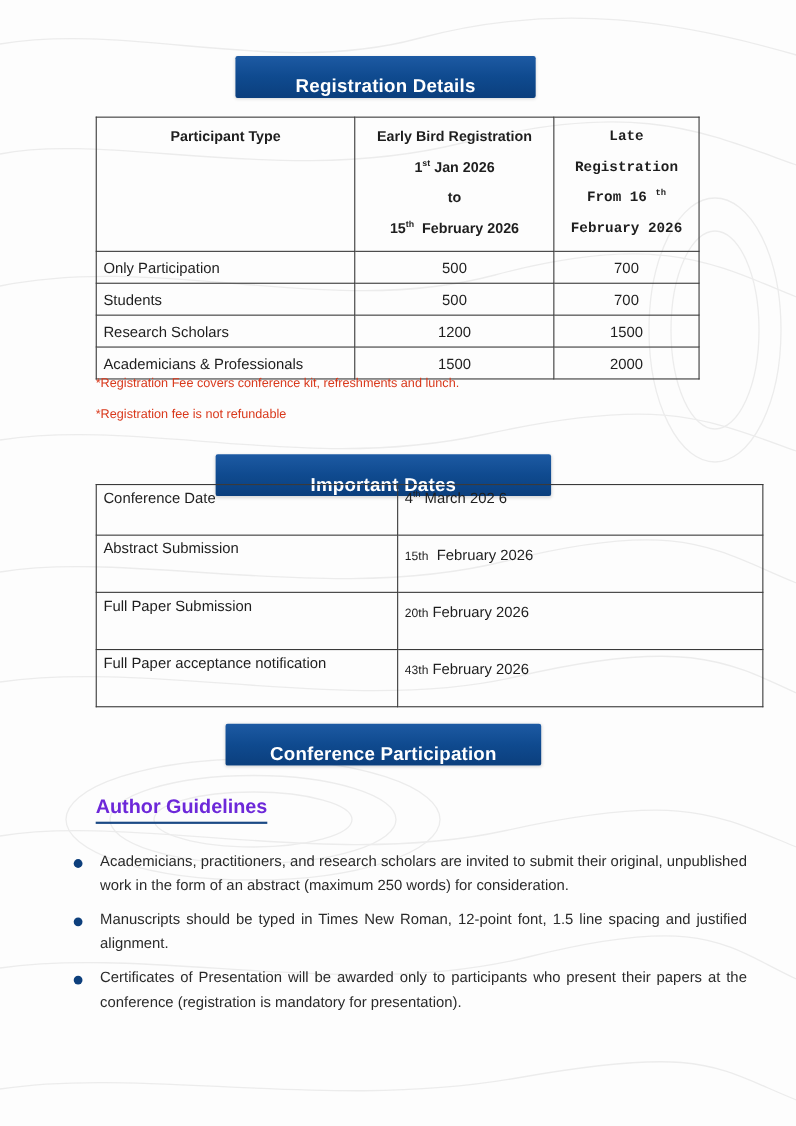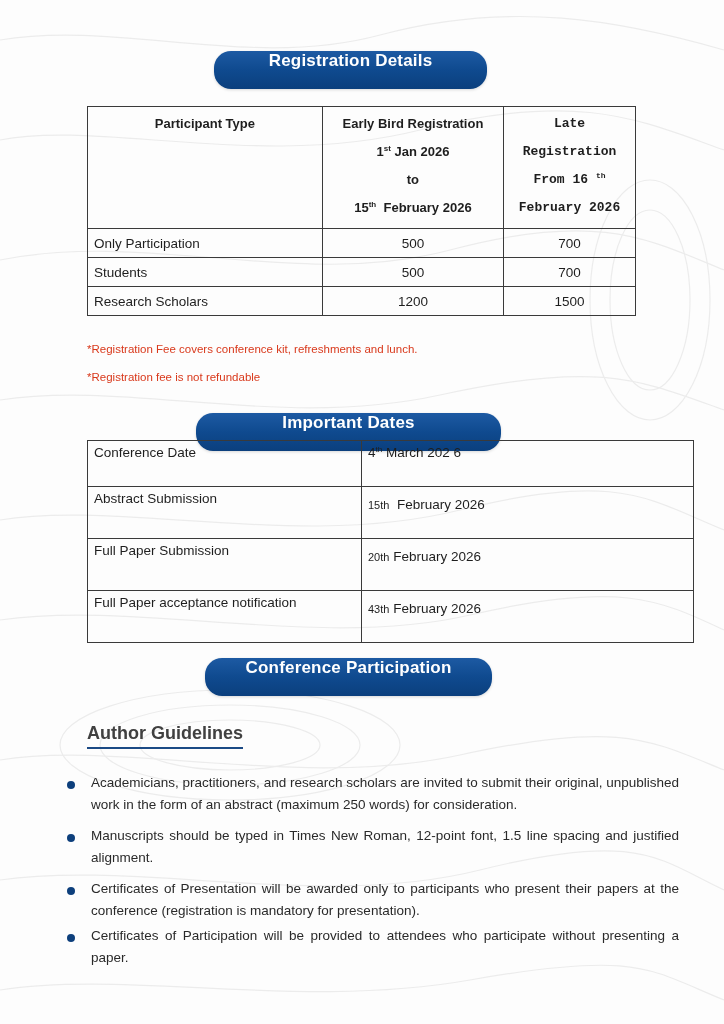--- a/index.html
+++ b/index.html
@@ -15,23 +15,23 @@
   }
   .page { position: relative; z-index: 1; width: 724px; height: 1024px; }
 
   .banner {
     position: absolute;
     background: linear-gradient(180deg, #1d5aa3 0%, #0f4a8f 50%, #0b3f7d 100%);
     color: #ffffff;
     font-weight: bold;
     font-size: 17px;
     text-align: center;
-    border-radius: 17px;
+    border-radius: 2px;
     box-shadow: 0 1px 3px rgba(0,0,0,0.15);
-    display: flex; align-items: flex-start; justify-content: center;
+    display: flex; align-items: flex-end; justify-content: center;
     letter-spacing: 0.2px;
   }
   #banner-reg { left: 214px; top: 51px; width: 273px; height: 38px; }
   #banner-dates { left: 196px; top: 413px; width: 305px; height: 38px; }
   #banner-part { left: 205px; top: 658px; width: 287px; height: 38px; }
 
   table { border-collapse: collapse; position: absolute; background: transparent; }
   td, th { border: 1px solid #3a3a3a; font-size: 13.5px; }
 
   #reg-table { left: 87px; top: 106px; width: 549px; }
@@ -56,21 +56,21 @@
   #dates-table { left: 87px; top: 440px; width: 607px; }
   #dates-table td { height: 37px; vertical-align: top; padding: 4px 6px; font-size: 13.5px; }
   #dates-table td.d1 { width: 261px; }
   #dates-table td.d2 { padding-top: 10px; }
   #dates-table td.d2.first { padding-top: 4px; }
   .ord { font-size: 11px; }
   sup.ord { font-size: 8px; vertical-align: super; line-height: 0; }
 
   #author-heading {
     position: absolute; left: 87px; top: 723px;
-    color: #404040; font-weight: bold; font-size: 18px;
+    color: #6d28d9; font-weight: bold; font-size: 18px;
     padding-bottom: 3px;
     border-bottom: 2px solid #1b4a85;
   }
 
   .guides { position: absolute; left: 67px; top: 772px; width: 612px; margin: 0; padding: 0; list-style: none; }
   .guides li {
     position: relative; padding-left: 24px;
     font-size: 13.5px; line-height: 22px; text-align: justify;
     color: #2a2a2a;
   }
@@ -135,20 +135,25 @@
     <tr>
       <td>Students</td>
       <td class="num">500</td>
       <td class="num">700</td>
     </tr>
     <tr>
       <td>Research Scholars</td>
       <td class="num">1200</td>
       <td class="num">1500</td>
     </tr>
+    <tr>
+      <td>Academicians &amp; Professionals</td>
+      <td class="num">1500</td>
+      <td class="num">2000</td>
+    </tr>
   </tbody>
     </table>
 
   <div class="note" id="note1">*Registration Fee covers conference kit, refreshments and lunch.</div>
   <div class="note" id="note2">*Registration fee is not refundable</div>
 
   <div class="banner" id="banner-dates">
     <span>Important Dates</span>
   </div>
 
@@ -185,19 +190,15 @@
       <span>Academicians, practitioners, and research scholars are invited to submit their original, unpublished work in the form of an abstract (maximum 250 words) for consideration.</span>
     </li>
     <li id="g2">
       <span class="bullet"></span>
       <span>Manuscripts should be typed in Times New Roman, 12-point font, 1.5 line spacing and justified alignment.</span>
     </li>
     <li id="g3">
       <span class="bullet"></span>
       <span>Certificates of Presentation will be awarded only to participants who present their papers at the conference (registration is mandatory for presentation).</span>
     </li>
-    <li id="g4">
-      <span class="bullet"></span>
-      <span>Certificates of Participation will be provided to attendees who participate without presenting a paper.</span>
-    </li>
   </ul>
 
 </div>
 
 </body></html>

